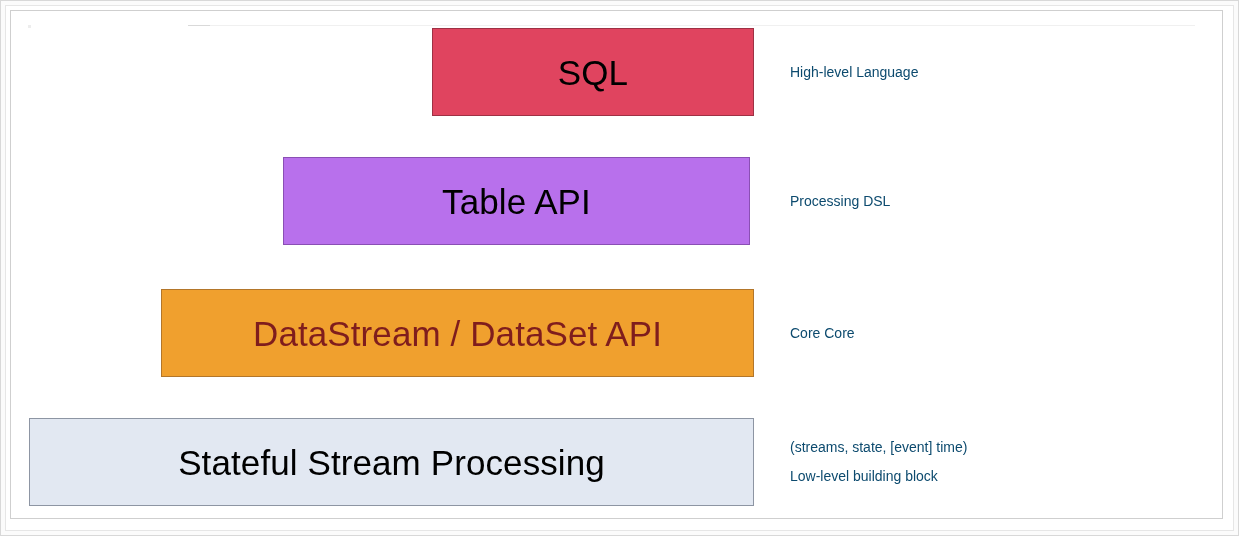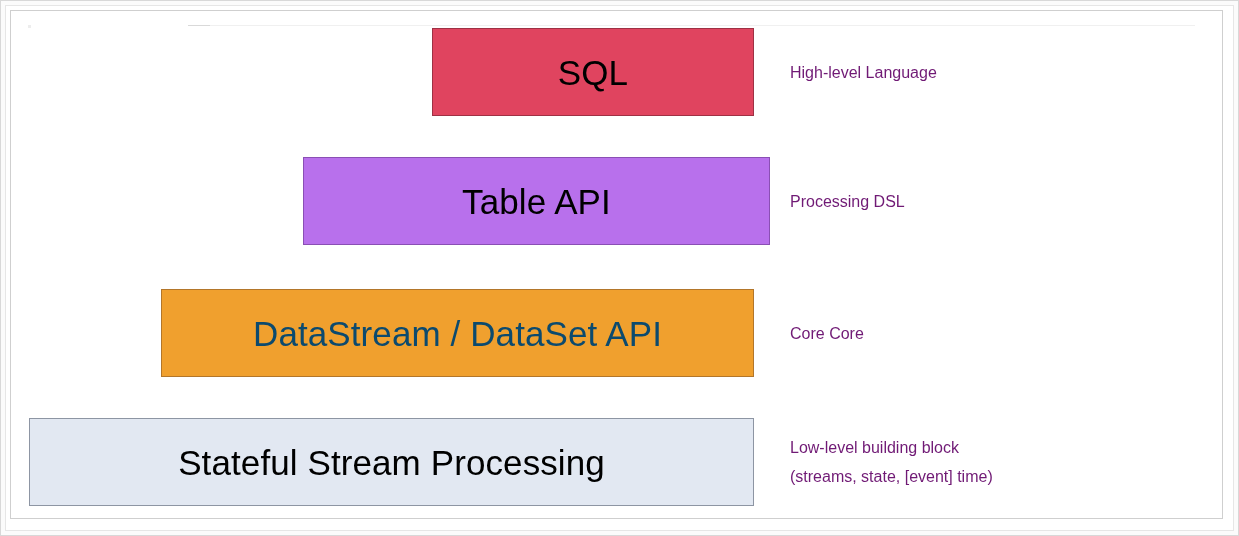--- a/index.html
+++ b/index.html
@@ -109,35 +109,35 @@
     white-space: nowrap;
   }
   .layer-caption {
     position: absolute;
     left: 779px;
     top: 0;
     height: 88px;
     display: flex;
     flex-direction: column;
     justify-content: center;
-    color: #701a75;
-    font-size: 16px;
+    color: #0c4a6e;
+    font-size: 14px;
     line-height: 29px;
     white-space: nowrap;
   }
 
   
   #row-sql       { top: 17px; }
   #row-table     { top: 146px; }
   #row-datastream{ top: 278px; }
   #row-stateful  { top: 407px; }
 
   
   #box-sql        { left: 421px; width: 322px; }
-  #box-table      { left: 292px; width: 467px; }
+  #box-table      { left: 272px; width: 467px; }
   #box-datastream { left: 150px; width: 593px; }
   #box-stateful   { left:  18px; width: 725px; }
 </style>
 </head>
 <body>
 
 <div class="screenshot">
 
   <div class="frame-outer"></div>
   <div class="frame-mid"></div>
@@ -161,32 +161,32 @@
     <div class="layer-row" id="row-table">
       <div class="layer-box" id="box-table" style="background: rgb(184, 112, 236); border-color: rgb(138, 79, 180); color: rgb(0, 0, 0);">
         <span>Table API</span>
       </div>
       <div class="layer-caption">
         <span>Processing DSL</span>
       </div>
     </div>
 
     <div class="layer-row" id="row-datastream">
-      <div class="layer-box" id="box-datastream" style="background: rgb(240, 160, 46); border-color: rgb(179, 118, 42); color: #0c4a6e; text-align: center;">
+      <div class="layer-box" id="box-datastream" style="background: rgb(240, 160, 46); border-color: rgb(179, 118, 42); color: #7f1d1d; text-align: center;">
         <span>DataStream / DataSet API</span>
       </div>
       <div class="layer-caption">
         <span>Core Core</span>
       </div>
     </div>
 
     <div class="layer-row" id="row-stateful">
       <div class="layer-box" id="box-stateful" style="background: rgb(226, 232, 242); border-color: rgb(141, 149, 163); color: rgb(0, 0, 0);">
         <span>Stateful Stream Processing</span>
       </div>
       <div class="layer-caption">
+        <span>(streams, state, [event] time)</span>
         <span>Low-level building block</span>
-        <span>(streams, state, [event] time)</span>
       </div>
     </div>
 
   </div>
 </div>
 
 </body></html>

